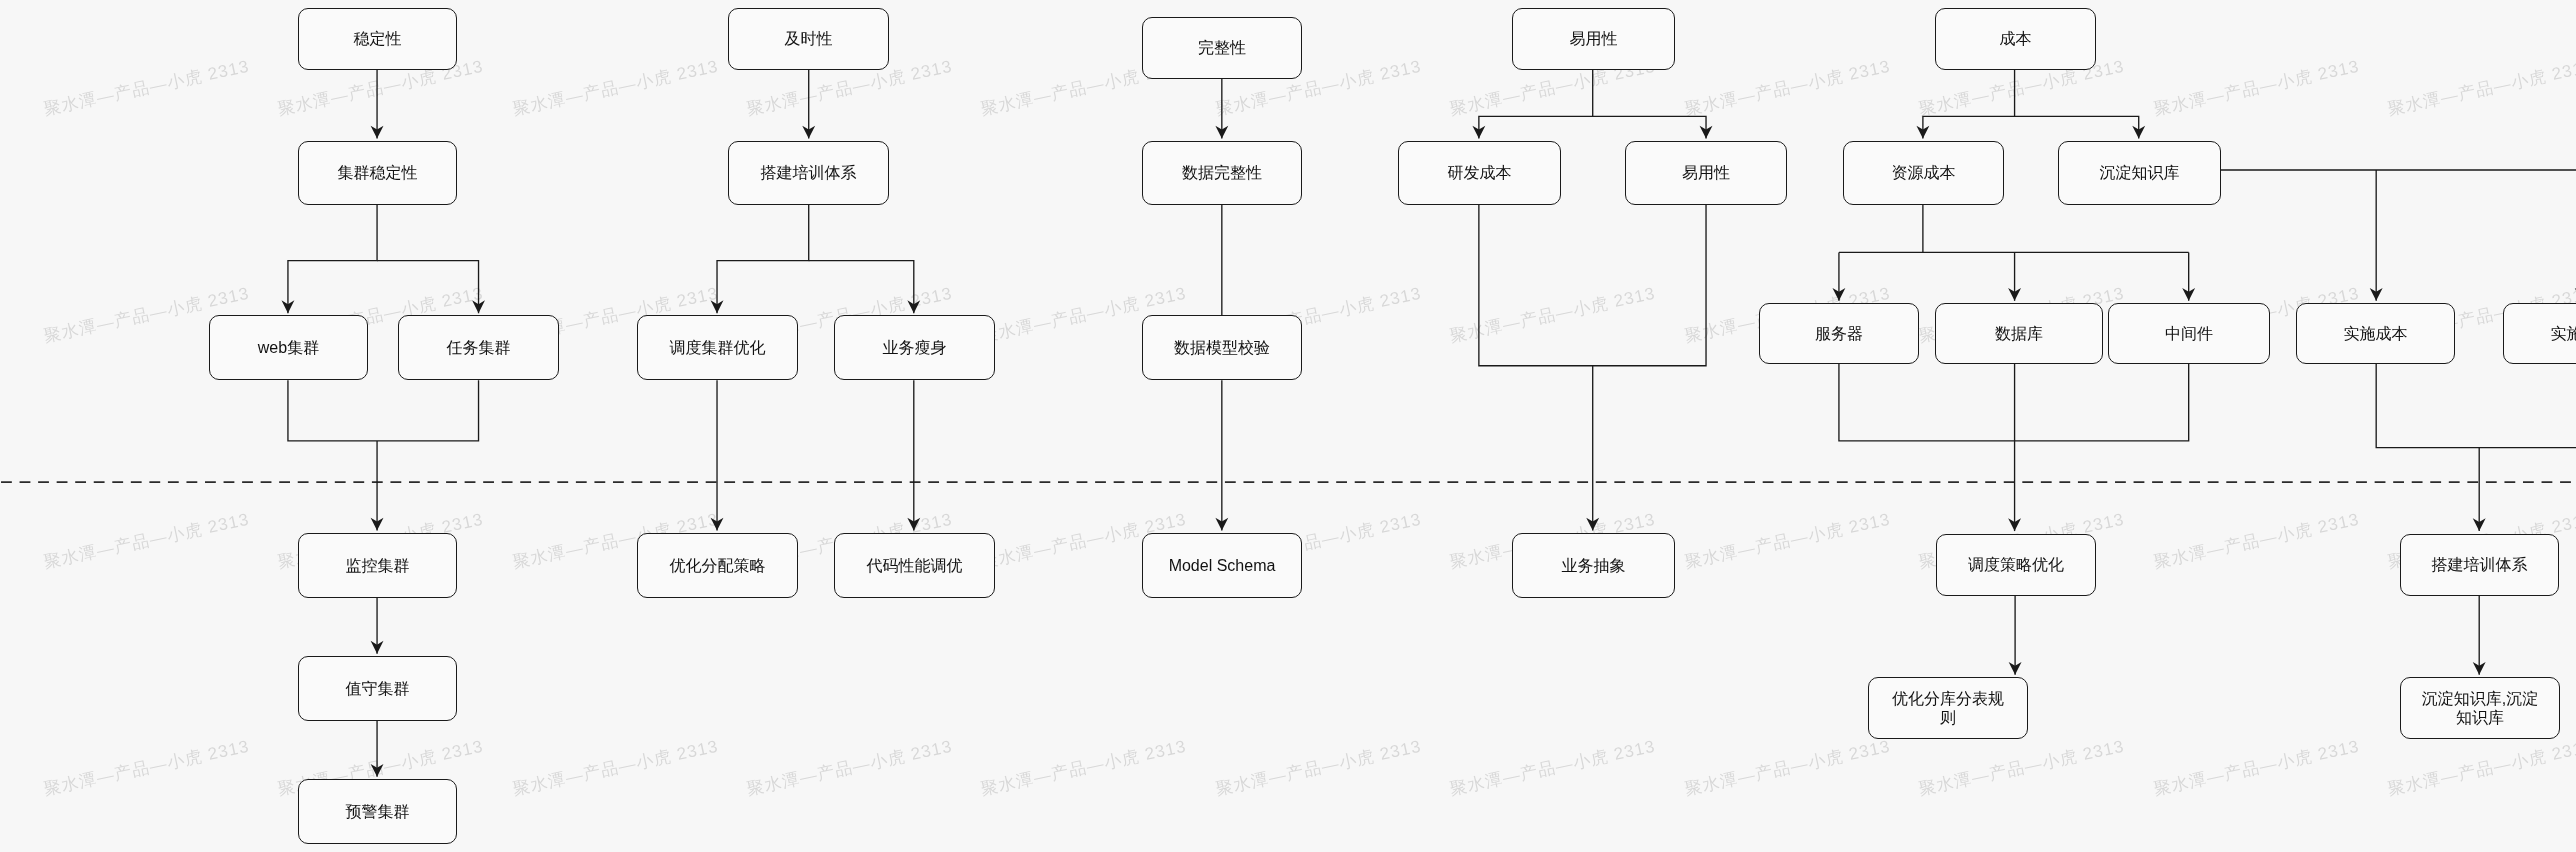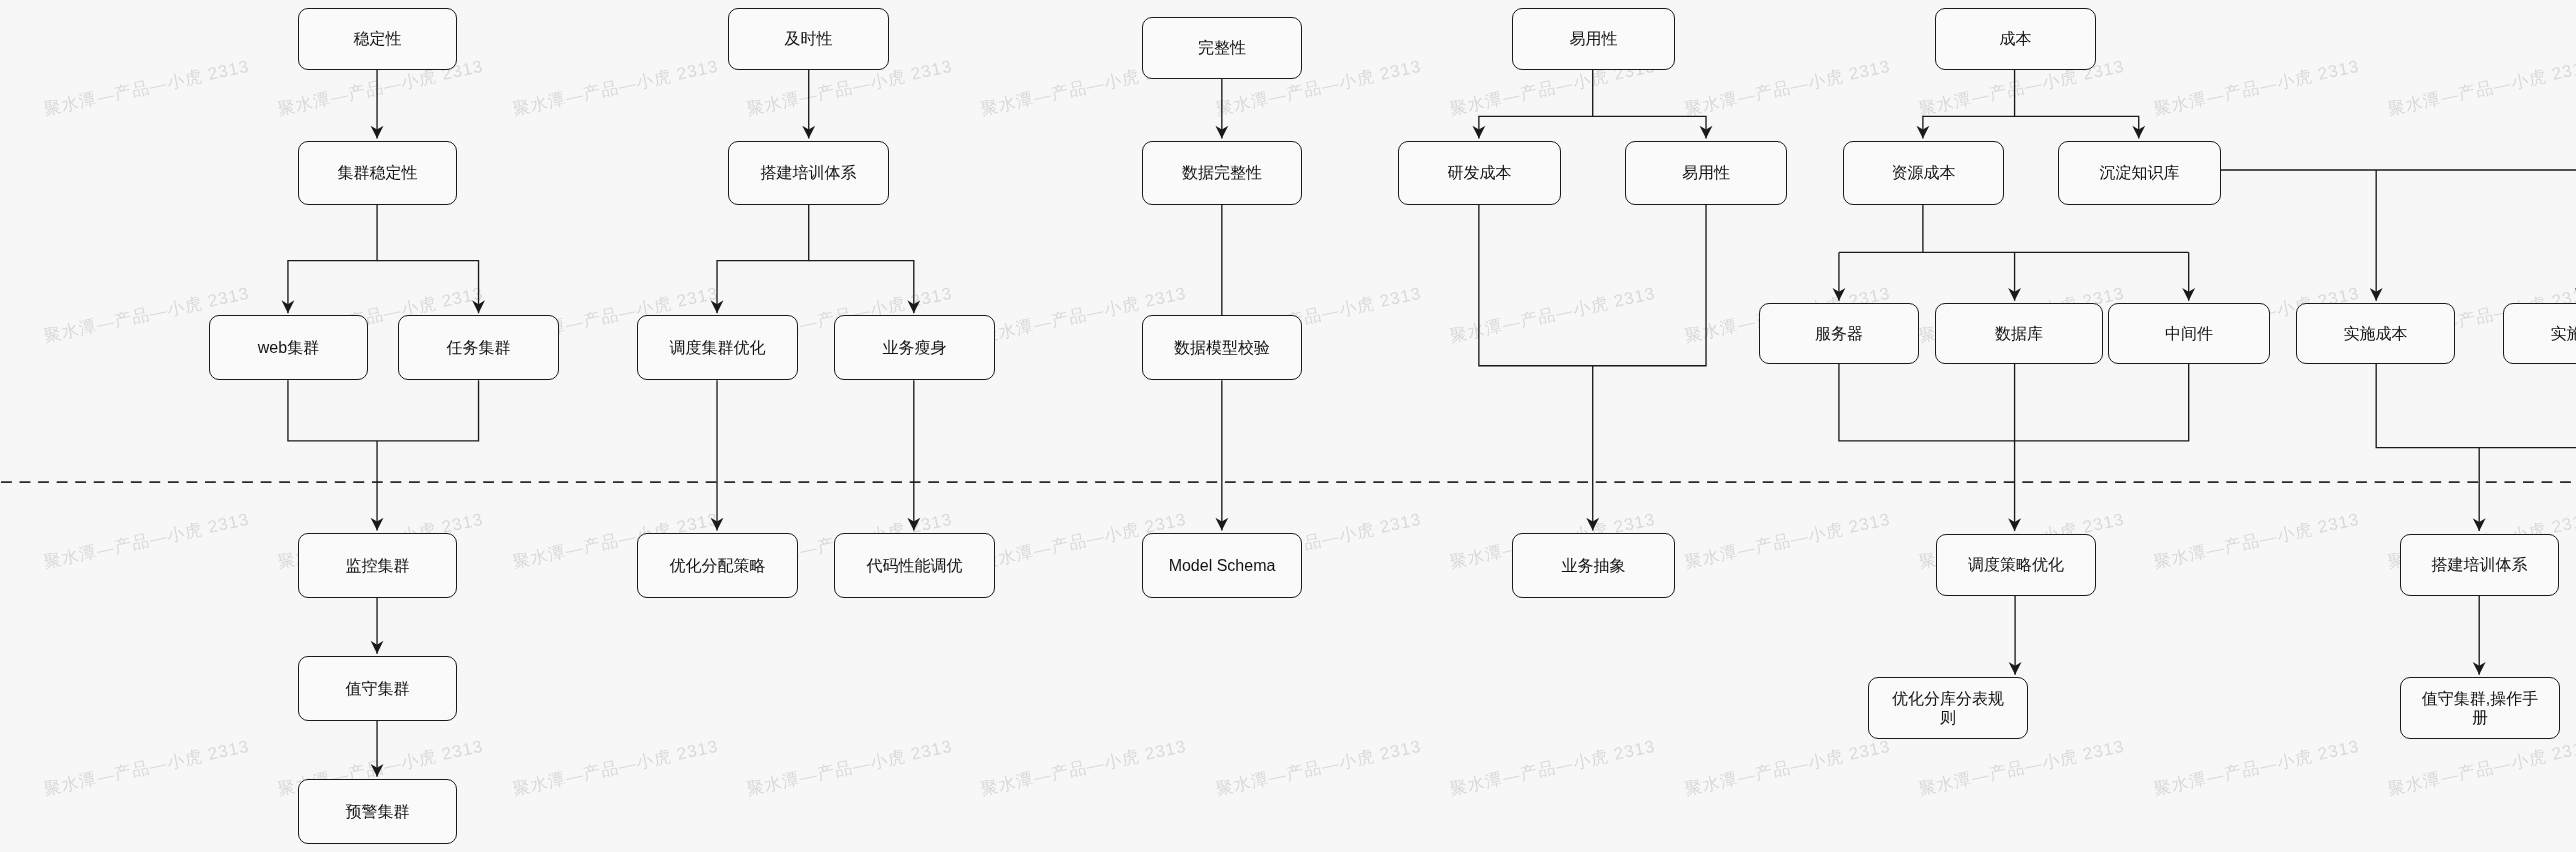--- a/index.html
+++ b/index.html
@@ -203,16 +203,16 @@
   <div class="node" style="left:1843px;top:141px;width:161px;height:64px">资源成本</div>
   <div class="node" style="left:2058px;top:141px;width:163px;height:64px">沉淀知识库</div>
   <div class="node" style="left:1759px;top:303px;width:160px;height:61px">服务器</div>
   <div class="node" style="left:1935px;top:303px;width:168px;height:61px">数据库</div>
   <div class="node" style="left:2108px;top:303px;width:162px;height:61px">中间件</div>
   <div class="node" style="left:2296px;top:303px;width:159px;height:61px">实施成本</div>
   <div class="node" style="left:2503px;top:303px;width:159px;height:61px">实施成本</div>
   <div class="node" style="left:1936px;top:534px;width:160px;height:62px">调度策略优化</div>
   <div class="node" style="left:1868px;top:677px;width:160px;height:62px">优化分库分表规则</div>
   <div class="node" style="left:2400px;top:534px;width:159px;height:62px">搭建培训体系</div>
-  <div class="node" style="left:2400px;top:677px;width:160px;height:62px">值守集群,操作手册</div>
+  <div class="node" style="left:2400px;top:677px;width:160px;height:62px">沉淀知识库,沉淀知识库</div>
 
 </div>
 
 
 </body></html>

